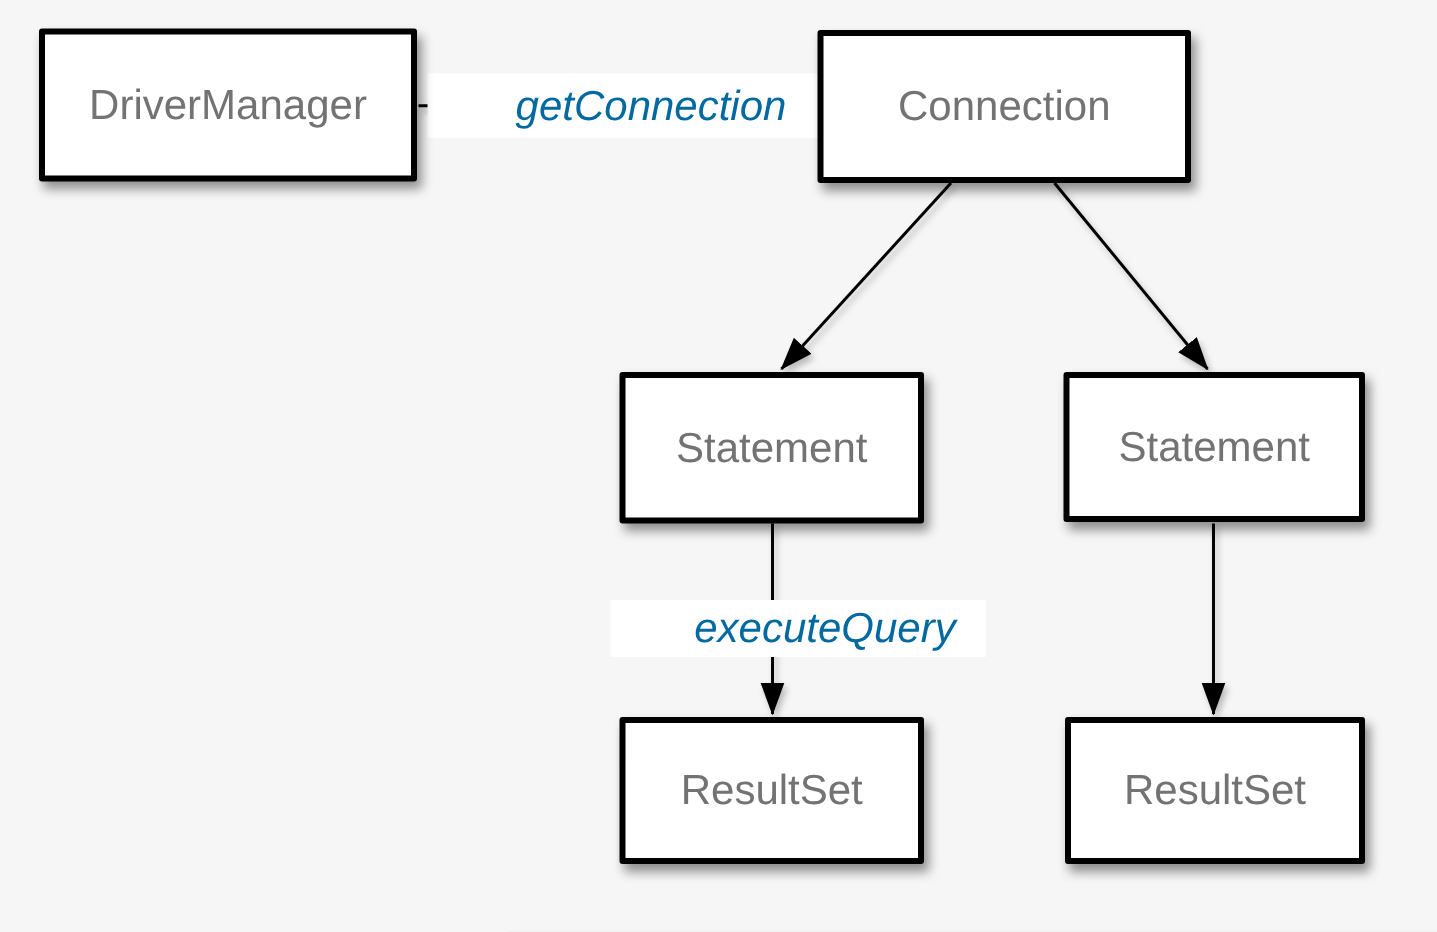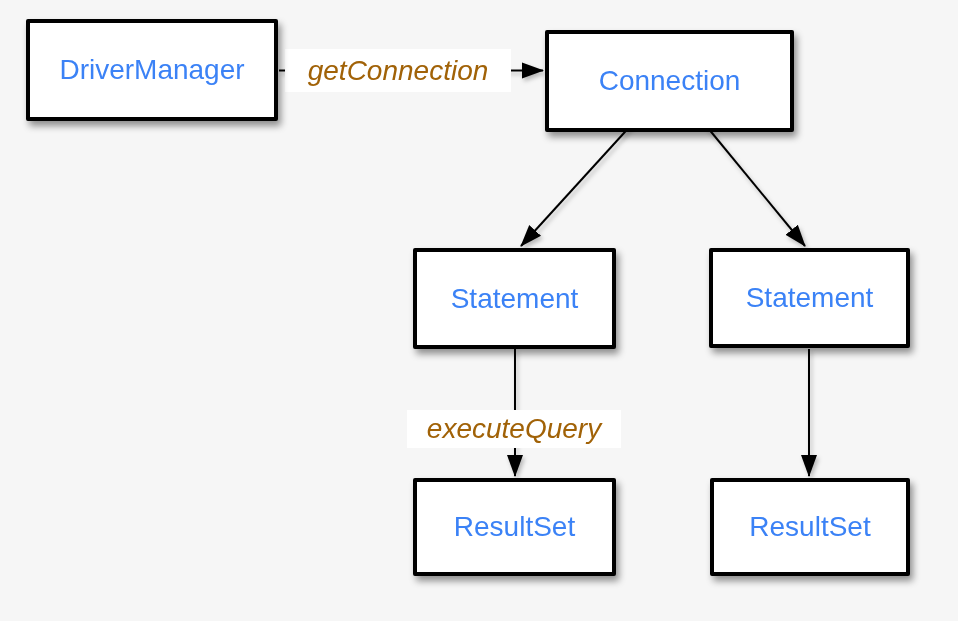--- a/index.html
+++ b/index.html
@@ -20,53 +20,54 @@
     left: 0; top: 0;
     width: 958px;
     height: 621px;
     z-index: 1;
     filter: drop-shadow(2px 3px 2px rgba(0,0,0,0.25));
   }
   .edge-label {
     position: absolute;
     z-index: 2;
     background: #ffffff;
-    color: #a16207;
+    color: #0369a1;
     font-style: italic;
     font-size: 28px;
     line-height: 1;
     display: flex;
     align-items: center;
     justify-content: center;
     white-space: nowrap;
+    padding-left: 36px;
   }
   .node-box {
     position: absolute;
     z-index: 3;
     box-sizing: border-box;
     background: #ffffff;
     border: 4px solid #000000;
     border-radius: 2px;
     box-shadow: 3px 5px 7px rgba(0,0,0,0.42);
     display: flex;
     align-items: center;
     justify-content: center;
-    color: #3b82f6;
+    color: #737373;
     font-size: 28px;
   }
   #node-driver-manager { left: 26px;  top: 19px;  width: 252px; height: 102px; }
-  #node-connection     { left: 545px; top: 30px;  width: 249px; height: 102px; align-items: center; }
+  #node-connection     { left: 545px; top: 20px;  width: 249px; height: 102px; align-items: center; }
   #node-statement-1    { left: 413px; top: 248px; width: 203px; height: 101px; }
   #node-statement-2    { left: 709px; top: 248px; width: 201px; height: 100px; }
   #node-resultset-1    { left: 413px; top: 478px; width: 203px; height: 98px; }
   #node-resultset-2    { left: 710px; top: 478px; width: 200px; height: 98px; }
 
   #label-getconnection   { left: 285px; top: 49px;  width: 226px; height: 43px; }
   #label-createstatement { left: 461px; top: 154px; width: 243px; height: 41px; }
-  #label-executequery    { left: 407px; top: 410px; width: 214px; height: 38px; }
+  #label-executequery    { left: 407px; top: 400px; width: 214px; height: 38px; }
 </style>
 </head>
 <body>
 
 <div class="canvas">
 
   <svg class="edges-svg" viewBox="0 0 958 621" xmlns="http://www.w3.org/2000/svg">
     <defs>
       <marker id="arrowhead" markerUnits="userSpaceOnUse" markerWidth="26" markerHeight="20" refX="21" refY="9" orient="auto">
         <path d="M0,1 L22,9 L0,17 Z" fill="#000000"></path>

